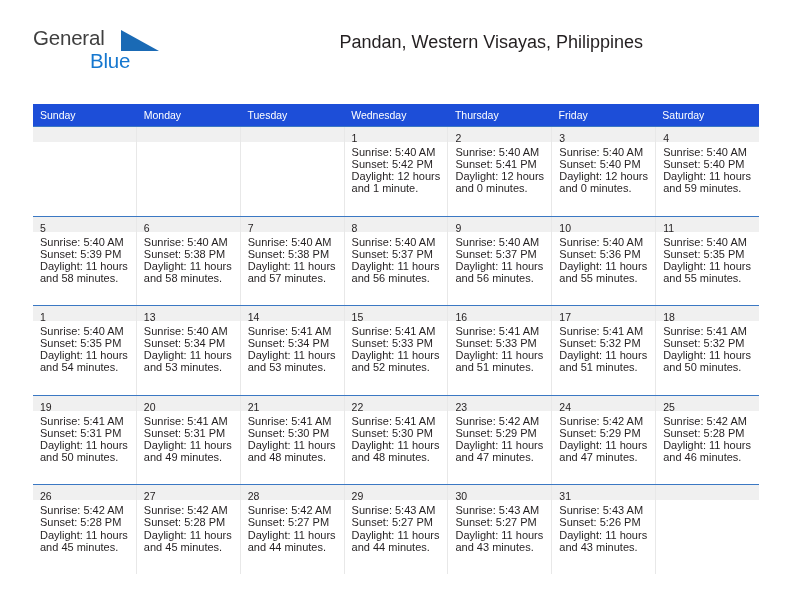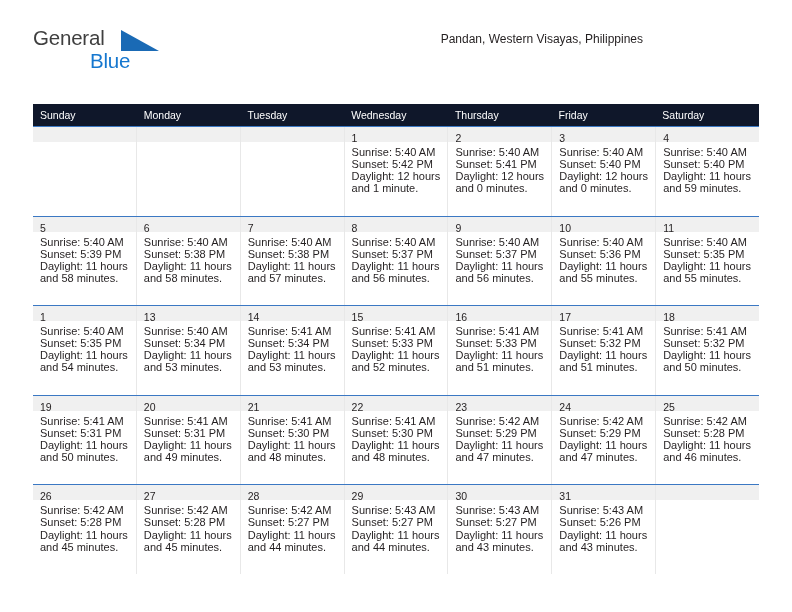--- a/index.html
+++ b/index.html
@@ -68,36 +68,36 @@
   }
   .cal-title {
     font-size: 26.5px;
     font-weight: normal;
     color: #231f20;
     line-height: 1.2;
     white-space: nowrap;
   }
   .cal-subtitle {
     margin-top: 6px;
-    font-size: 12px;
+    font-size: 18px;
     color: #231f20;
     line-height: 1.2;
     white-space: nowrap;
   }
 
   
   .calendar {
     position: absolute;
     left: 33px;
     top: 104px;
     width: 726px;
   }
   .weekdays {
     display: flex;
-    background: #0f172a;
+    background: #1d4ed8;
   }
   .weekday {
     flex: 1 1 0;
     box-sizing: border-box;
     color: #ffffff;
     font-size: 10.5px;
     padding: 5px 0 5px 7px;
     line-height: 12px;
     white-space: nowrap;
   }

